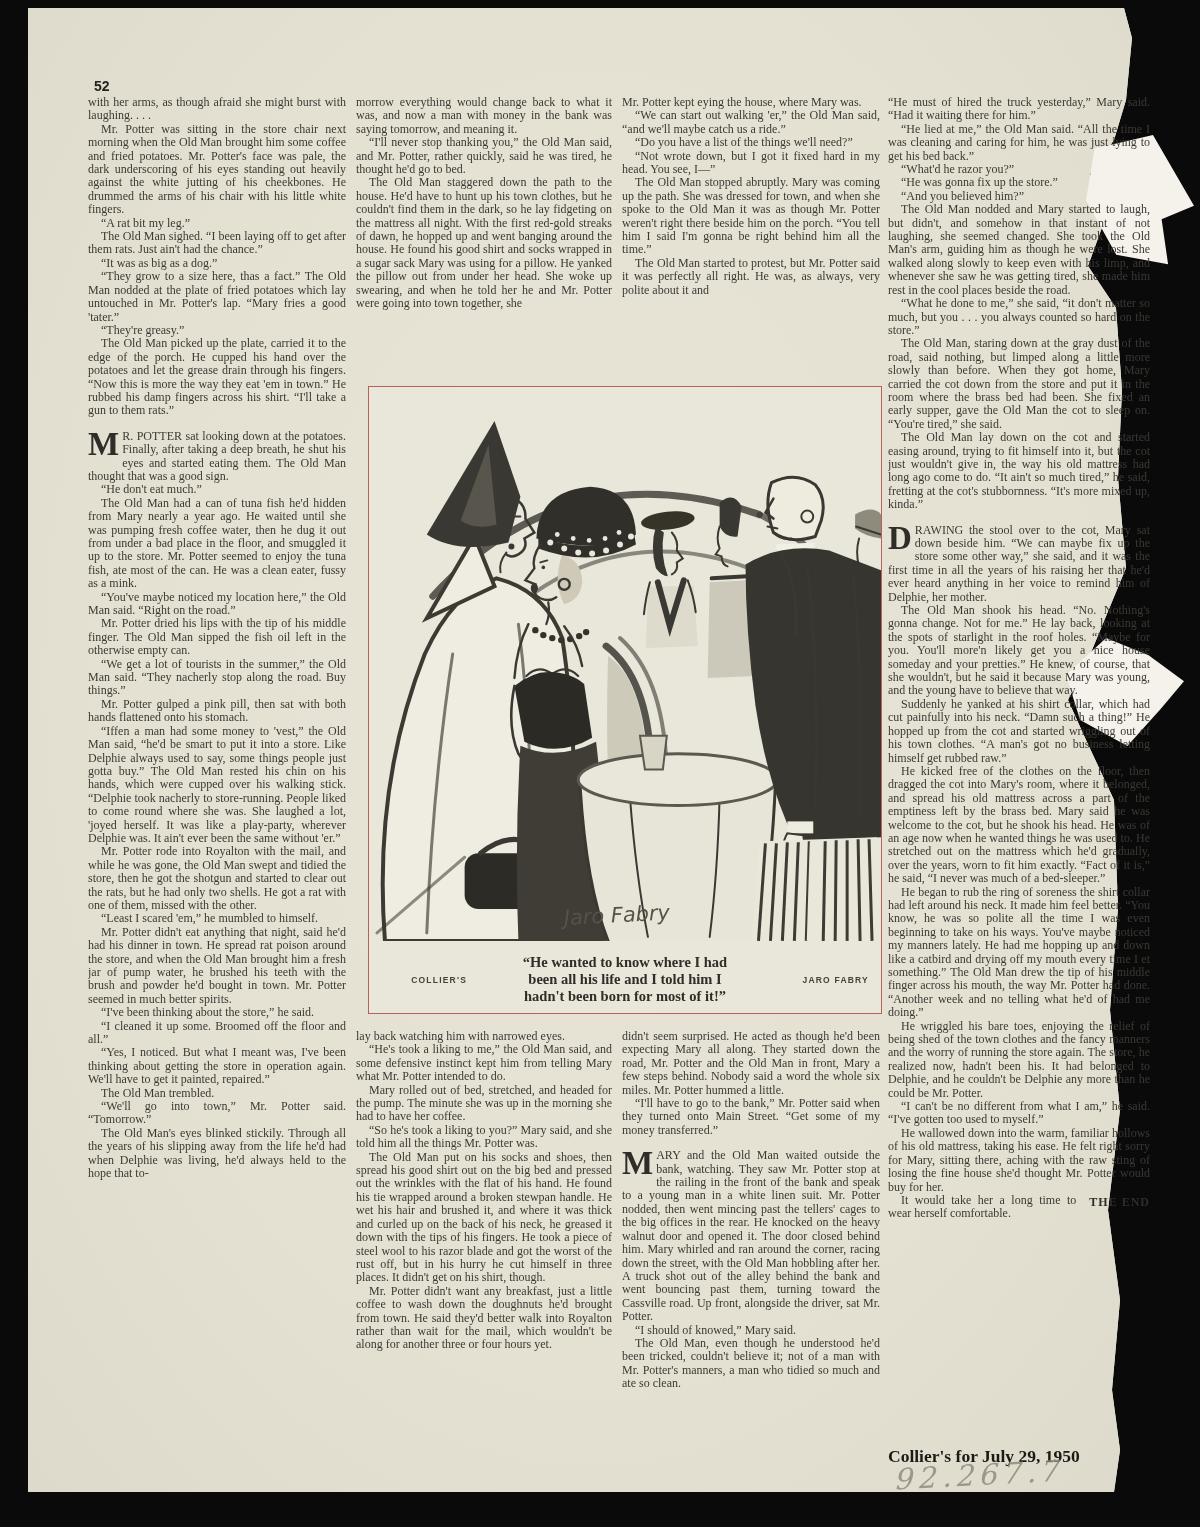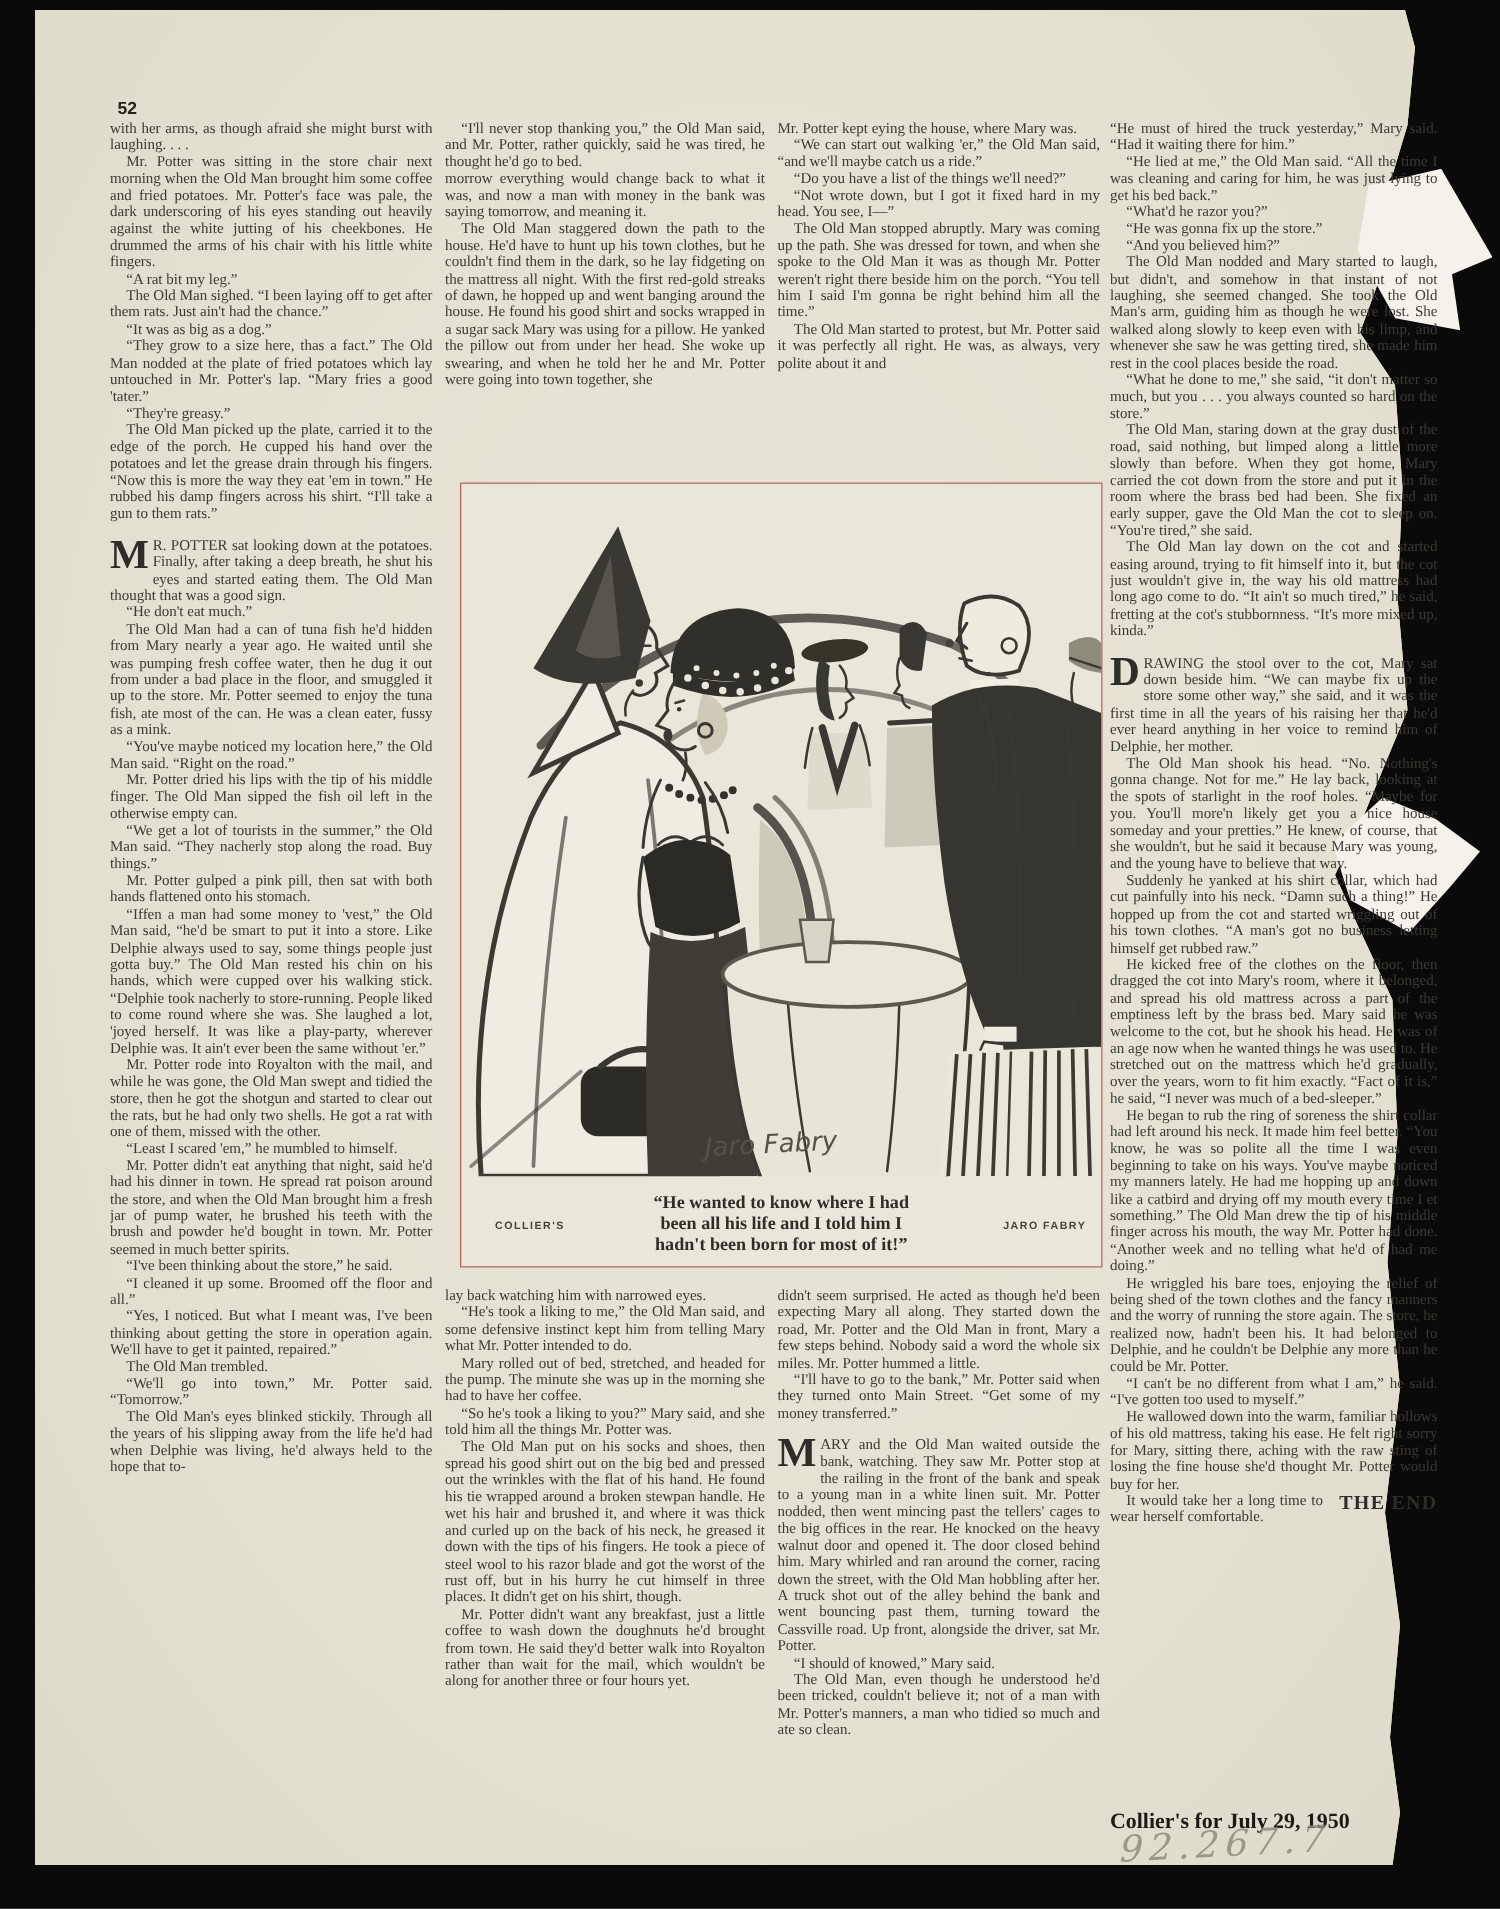--- a/index.html
+++ b/index.html
@@ -19,34 +19,34 @@
     clip-path:polygon(0% 34%,34% 0%,70% 16%,100% 40%,80% 66%,52% 100%,12% 76%);}
   .page-num{position:absolute;left:94px;top:78px;font-family:"Liberation Sans",sans-serif;
     font-weight:bold;font-size:14px;color:#242320;}
   .col{position:absolute;font-size:12px;line-height:13.4px;color:#3b3933;text-align:justify;
     overflow:hidden;}
   .col p{margin:0;text-indent:13px;}
   .col p.noindent{text-indent:0;}
   .col p.sect{margin-top:12px;text-indent:0;}
   .dropcap{float:left;font-weight:bold;font-size:33px;line-height:26px;padding:1px 3px 0 0;
     color:#2e2d27;}
-  .the-end{float:right;font-weight:bold;font-size:16px;letter-spacing:1px;padding-top:2px;
+  .the-end{float:right;font-weight:bold;font-size:12px;letter-spacing:1px;padding-top:2px;
     color:#2e2d27;}
   .col1{left:88px;top:96px;width:258px;height:1292px;}
   .col2t{left:356px;top:96px;width:256px;height:296px;}
   .col3t{left:622px;top:96px;width:258px;height:296px;}
   .col4{left:888px;top:96px;width:262px;height:1352px;}
   .col2b{left:356px;top:1030px;width:256px;height:472px;}
   .col3b{left:622px;top:1030px;width:258px;height:472px;}
   .illus{position:absolute;left:368px;top:386px;width:514px;height:628px;
     border:1px solid #b5625b;background:#e9e7da;box-sizing:border-box;}
   .cap-row{position:absolute;left:0;bottom:8px;width:100%;display:flex;align-items:center;}
   .credit{font-family:"Liberation Sans",sans-serif;font-weight:bold;font-size:8.5px;
     letter-spacing:1.2px;color:#45433a;width:86px;}
-  .credit.left{text-align:center;padding-left:12px;}
+  .credit.left{text-align:right;padding-left:12px;}
   .credit.right{text-align:right;padding-right:12px;}
   .caption{flex:1;text-align:center;font-weight:bold;font-size:14.5px;line-height:17px;
     color:#2e2d27;}
   .footer-line{position:absolute;left:888px;top:1446px;width:262px;
     font-weight:bold;font-size:17.5px;color:#1b1a15;}
   .handwritten{position:absolute;left:896px;top:1458px;font-family:"DejaVu Serif",serif;
     font-style:italic;font-size:29px;color:#8a8679;letter-spacing:5px;opacity:.8;
     transform:rotate(-3deg) skewX(-6deg);}
   svg .stroke{fill:none;stroke:#3a3832;stroke-linecap:round;}
 </style>
@@ -81,22 +81,22 @@
       <p class="para">“Least I scared 'em,” he mumbled to himself.</p>
       <p class="para">Mr. Potter didn't eat anything that night, said he'd had his dinner in town. He spread rat poison around the store, and when the Old Man brought him a fresh jar of pump water, he brushed his teeth with the brush and powder he'd bought in town. Mr. Potter seemed in much better spirits.</p>
       <p class="para">“I've been thinking about the store,” he said.</p>
       <p class="para">“I cleaned it up some. Broomed off the floor and all.”</p>
       <p class="para">“Yes, I noticed. But what I meant was, I've been thinking about getting the store in operation again. We'll have to get it painted, repaired.”</p>
       <p class="para">The Old Man trembled.</p>
       <p class="para">“We'll go into town,” Mr. Potter said. “Tomorrow.”</p>
       <p class="para">The Old Man's eyes blinked stickily. Through all the years of his slipping away from the life he'd had when Delphie was living, he'd always held to the hope that to-</p>
     </div>
   <div class="col col2t">
+      <p class="para noindent">morrow everything would change back to what it was, and now a man with money in the bank was saying tomorrow, and meaning it.</p>
       <p class="para">“I'll never stop thanking you,” the Old Man said, and Mr. Potter, rather quickly, said he was tired, he thought he'd go to bed.</p>
-      <p class="para noindent">morrow everything would change back to what it was, and now a man with money in the bank was saying tomorrow, and meaning it.</p>
       <p class="para">The Old Man staggered down the path to the house. He'd have to hunt up his town clothes, but he couldn't find them in the dark, so he lay fidgeting on the mattress all night. With the first red-gold streaks of dawn, he hopped up and went banging around the house. He found his good shirt and socks wrapped in a sugar sack Mary was using for a pillow. He yanked the pillow out from under her head. She woke up swearing, and when he told her he and Mr. Potter were going into town together, she</p>
     </div>
   <div class="col col3t">
       <p class="para noindent">Mr. Potter kept eying the house, where Mary was.</p>
       <p class="para">“We can start out walking 'er,” the Old Man said, “and we'll maybe catch us a ride.”</p>
       <p class="para">“Do you have a list of the things we'll need?”</p>
       <p class="para">“Not wrote down, but I got it fixed hard in my head. You see, I—”</p>
       <p class="para">The Old Man stopped abruptly. Mary was coming up the path. She was dressed for town, and when she spoke to the Old Man it was as though Mr. Potter weren't right there beside him on the porch. “You tell him I said I'm gonna be right behind him all the time.”</p>
       <p class="para">The Old Man started to protest, but Mr. Potter said it was perfectly all right. He was, as always, very polite about it and</p>
     </div>

